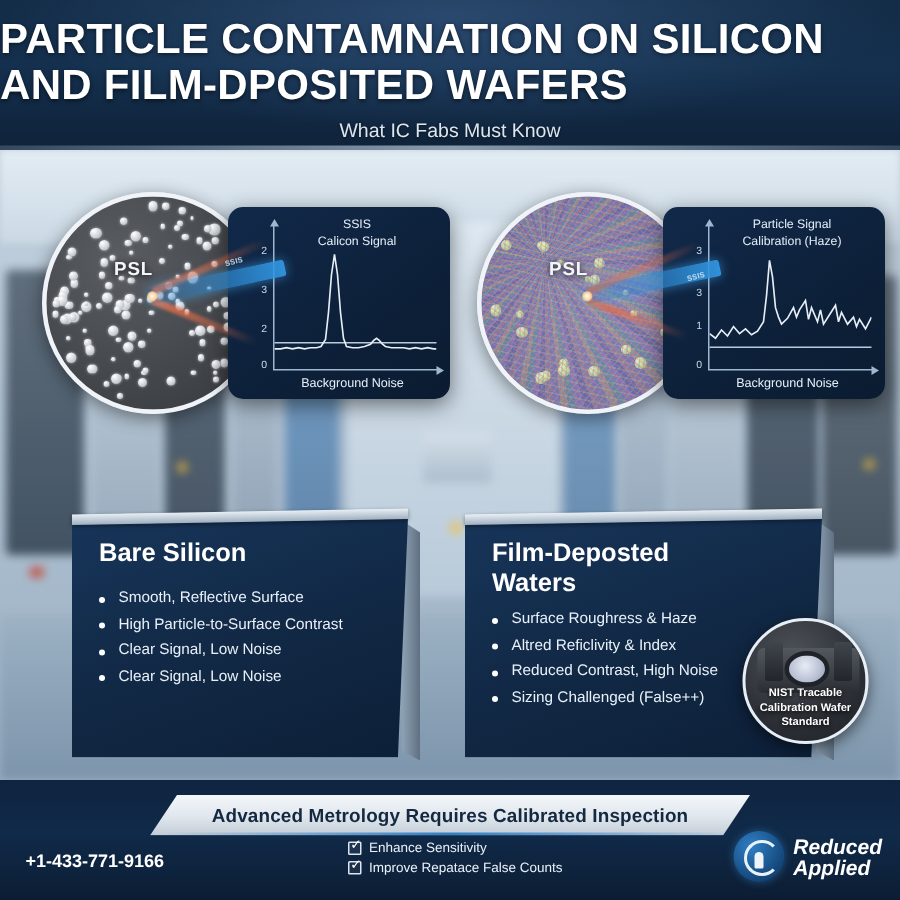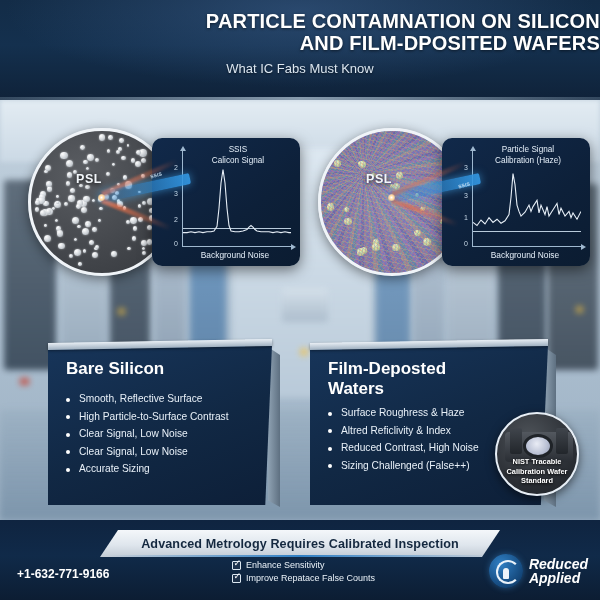--- a/index.html
+++ b/index.html
@@ -22,24 +22,24 @@
     background:
       radial-gradient(ellipse 420px 110px at 300px 10px, rgba(60,95,140,.55), rgba(0,0,0,0) 70%),
       linear-gradient(180deg, #132c47 0%, #14304e 45%, #0f2239 100%);
     z-index: 5;
   }
   .header::after {
     content: ""; position: absolute; left: 0; bottom: 0; width: 100%; height: 3px;
     background: linear-gradient(90deg, rgba(160,185,205,.25), rgba(200,220,235,.65), rgba(160,185,205,.25));
   }
   .title {
-    text-align: right;
+    text-align: left;
     color: #ffffff;
     font-weight: 700;
-    font-size: 20px;
+    font-size: 28px;
     letter-spacing: .2px;
     line-height: 1.12;
     padding-top: 10px;
     text-shadow: 0 1px 3px rgba(0,0,0,.55);
   }
   .subtitle {
     text-align: center;
     color: #dbe6f0;
     font-size: 13px;
     font-weight: 400;
@@ -591,21 +591,20 @@
 
   <div class="panel-side side-left"></div>
   <div class="panel-cap cap-left"></div>
   <div class="panel panel-left">
     <h2>Bare Silicon</h2>
     <ul class="bullets">
       <li>Smooth, Reflective Surface</li>
       <li>High Particle-to-Surface Contrast</li>
       <li>Clear Signal, Low Noise</li>
       <li>Clear Signal, Low Noise</li>
-      <li>Accurate Sizing</li>
     </ul>
   </div>
 
   <div class="panel-side side-right"></div>
   <div class="panel-cap cap-right"></div>
   <div class="panel panel-right">
     <h2>
       <span>Film-Deposted</span><br>
       <span>Waters</span>
     </h2>
@@ -626,21 +625,21 @@
       <div>NIST Tracable</div>
       <div>Calibration Wafer</div>
       <div>Standard</div>
     </div>
   </div>
 
   <div class="bottom"></div>
   <div class="ribbon">
     <span>Advanced Metrology Requires Calibrated Inspection</span>
   </div>
-  <div class="phone">+1-632-771-9166</div>
+  <div class="phone">+1-433-771-9166</div>
   <div class="checks">
     <div class="check-row">
       <span class="cbox"></span>
       <span>Enhance Sensitivity</span>
     </div>
     <div class="check-row">
       <span class="cbox"></span>
       <span>Improve Repatace False Counts</span>
     </div>
   </div>

